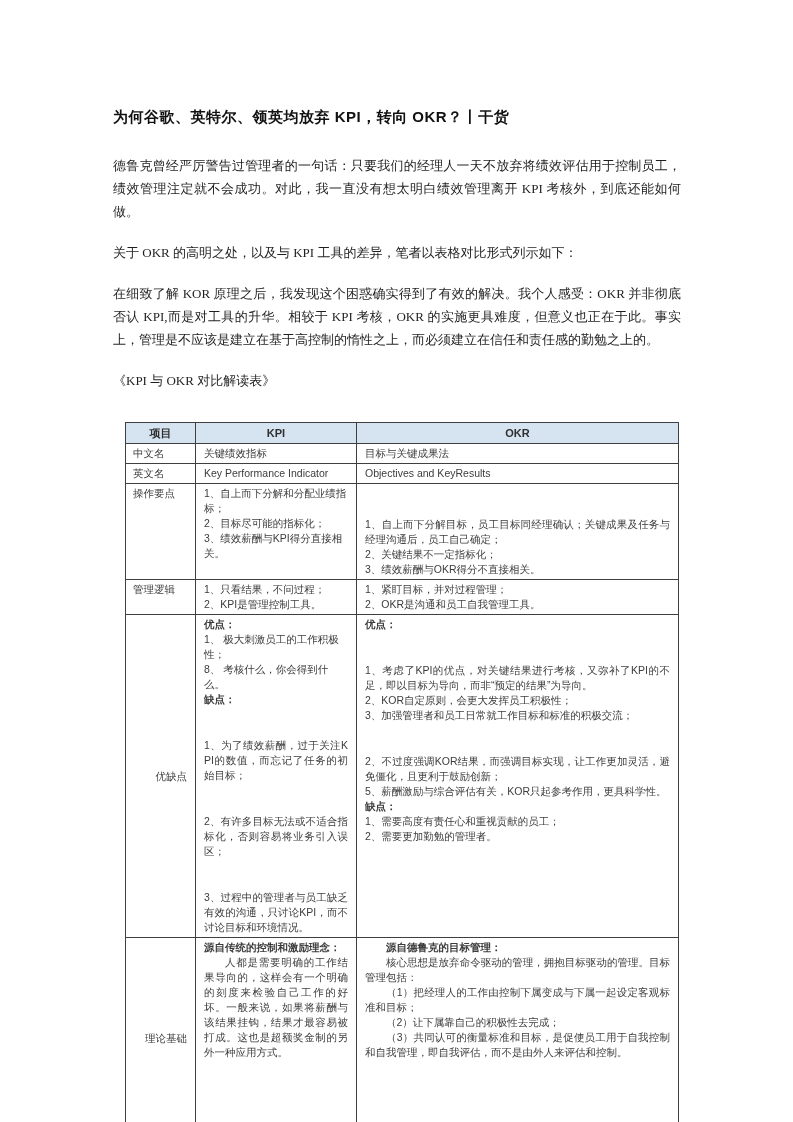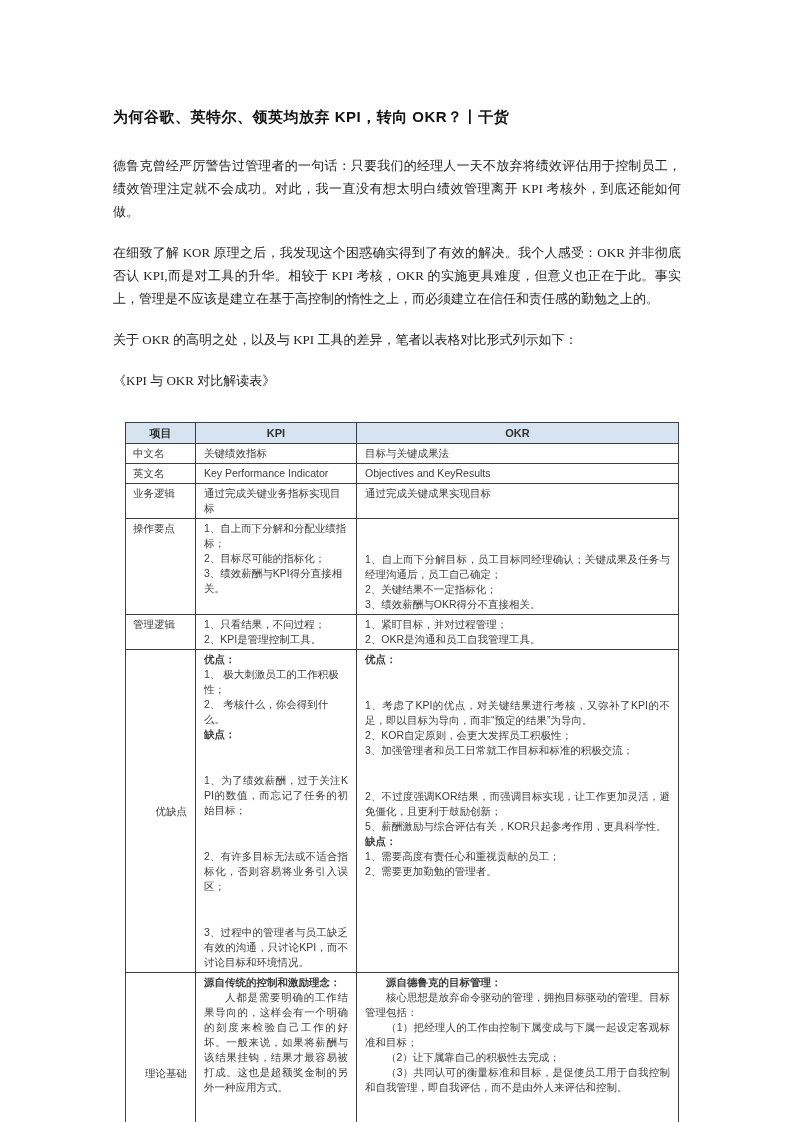--- a/index.html
+++ b/index.html
@@ -67,22 +67,22 @@
 </style>
 </head>
 <body>
 
 <div class="page">
   <div class="content">
 
     <h1 class="title">为何谷歌、英特尔、领英均放弃 KPI，转向 OKR？丨干货</h1>
 
     <p class="para">德鲁克曾经严厉警告过管理者的一句话：只要我们的经理人一天不放弃将绩效评估用于控制员工，绩效管理注定就不会成功。对此，我一直没有想太明白绩效管理离开 KPI 考核外，到底还能如何做。</p>
+    <p class="para">关于 OKR 的高明之处，以及与 KPI 工具的差异，笔者以表格对比形式列示如下：</p>
     <p class="para">在细致了解 KOR 原理之后，我发现这个困惑确实得到了有效的解决。我个人感受：OKR 并非彻底否认 KPI,而是对工具的升华。相较于 KPI 考核，OKR 的实施更具难度，但意义也正在于此。事实上，管理是不应该是建立在基于高控制的惰性之上，而必须建立在信任和责任感的勤勉之上的。</p>
-    <p class="para">关于 OKR 的高明之处，以及与 KPI 工具的差异，笔者以表格对比形式列示如下：</p>
 
     <p class="para table-caption">《KPI 与 OKR 对比解读表》</p>
 
     <table class="cmp">
       <colgroup>
         <col style="width:70px">
         <col style="width:161px">
         <col style="width:322px">
       </colgroup>
       <thead>
@@ -95,25 +95,20 @@
       <tbody>
         <tr>
           <td class="label-cell">中文名</td>
           <td class="body-cell">关键绩效指标</td>
           <td class="body-cell">目标与关键成果法</td>
         </tr>
         <tr>
           <td class="label-cell">英文名</td>
           <td class="body-cell">Key Performance Indicator</td>
           <td class="body-cell">Objectives and KeyResults</td>
-        </tr>
-        <tr>
-          <td class="label-cell">业务逻辑</td>
-          <td class="body-cell">通过完成关键业务指标实现目标</td>
-          <td class="body-cell">通过完成关键成果实现目标</td>
         </tr>
 
         <tr>
           <td class="label-cell">操作要点</td>
           <td class="body-cell">
             <div class="cl">1、自上而下分解和分配业绩指标；</div>
             <div class="cl">2、目标尽可能的指标化；</div>
             <div class="cl">3、绩效薪酬与KPI得分直接相关。</div>
           </td>
           <td class="body-cell">
@@ -133,21 +128,21 @@
             <div class="cl">1、紧盯目标，并对过程管理；</div>
             <div class="cl">2、OKR是沟通和员工自我管理工具。</div>
           </td>
         </tr>
 
         <tr class="vmid">
           <td class="label-cell">优缺点</td>
           <td class="body-cell">
             <div class="cl b">优点：</div>
             <div class="cl">1、 极大刺激员工的工作积极性；</div>
-            <div class="cl">2、 考核什么，你会得到什么。</div>
+            <div class="cl">8、 考核什么，你会得到什么。</div>
             <div class="cl b">缺点：</div>
             <div class="cl just">1、为了绩效薪酬，过于关注KPI的数值，而忘记了任务的初始目标；</div>
             <div class="cl just">2、有许多目标无法或不适合指标化，否则容易将业务引入误区；</div>
             <div class="cl just">3、过程中的管理者与员工缺乏有效的沟通，只讨论KPI，而不讨论目标和环境情况。</div>
           </td>
           <td class="body-cell">
             <div class="cl b">优点：</div>
             <div class="cl just">1、考虑了KPI的优点，对关键结果进行考核，又弥补了KPI的不足，即以目标为导向，而非“预定的结果”为导向。</div>
             <div class="cl">2、KOR自定原则，会更大发挥员工积极性；</div>
             <div class="cl">3、加强管理者和员工日常就工作目标和标准的积极交流；</div>

